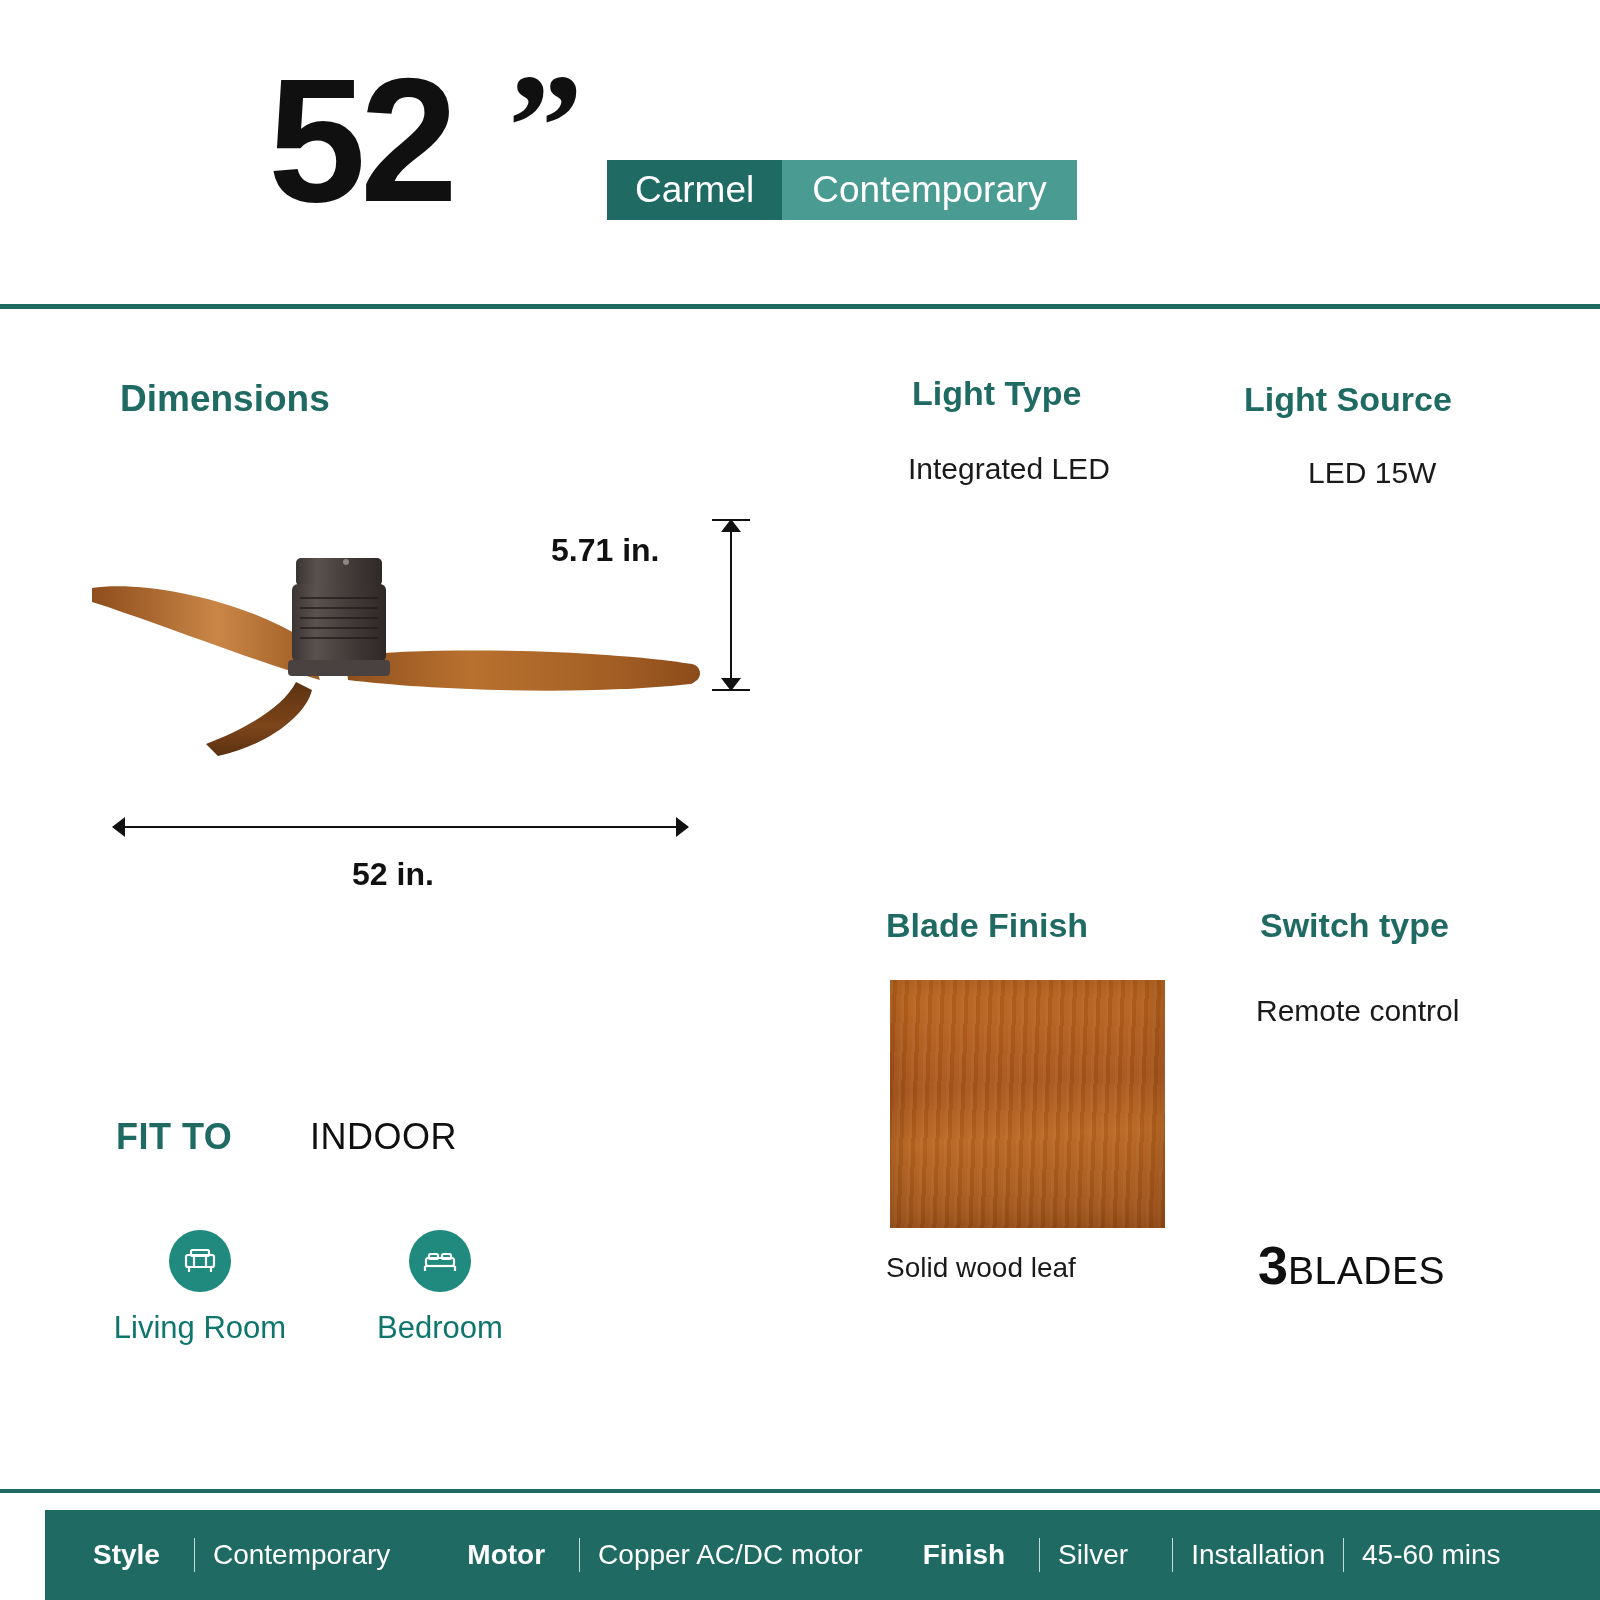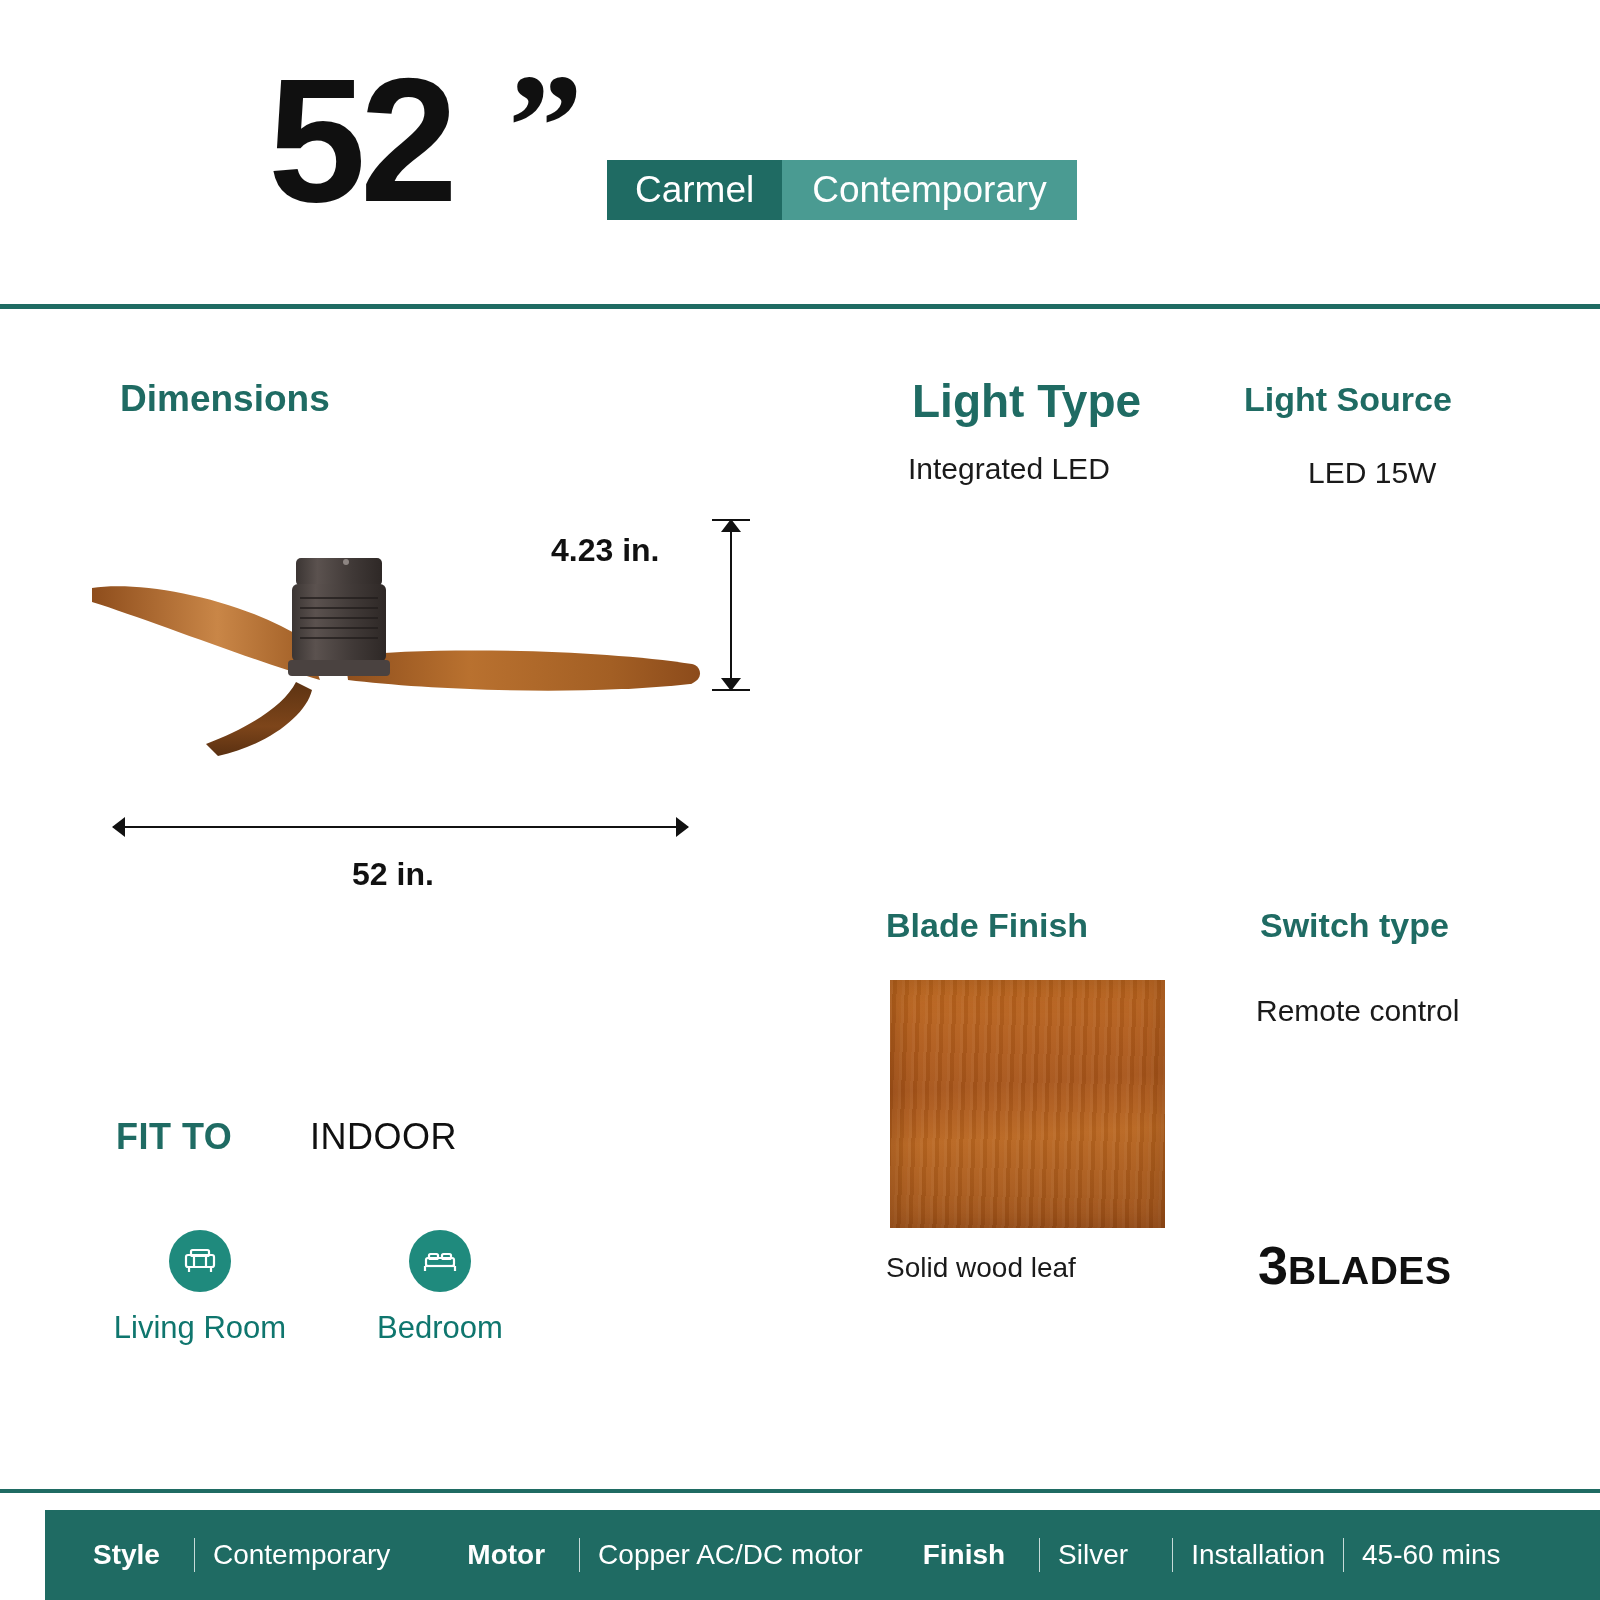--- a/index.html
+++ b/index.html
@@ -77,21 +77,21 @@
 
   #dimensions-heading {
     position: absolute;
     left: 120px; top: 378px;
     font-size: 37px;
   }
 
   #light-type-heading {
     position: absolute;
     left: 912px; top: 374px;
-    font-size: 46px;
+    font-size: 34px;
   }
   #light-type-value {
     position: absolute;
     left: 908px; top: 452px;
     font-size: 30px;
     color: #1a1a1a;
   }
   #light-source-heading {
     position: absolute;
     left: 1244px; top: 380px;
@@ -207,21 +207,21 @@
     align-items: flex-end;
   }
   .blades-num {
     font-size: 54px;
     font-weight: bold;
     line-height: 1;
     color: #101010;
   }
   .blades-word {
     font-size: 39px;
-    font-weight: bold;
+    font-weight: normal;
     line-height: 1;
     color: #101010;
     padding-bottom: 2px;
     letter-spacing: 0.5px;
   }
 
   
   #fit-to-label {
     position: absolute;
     left: 116px; top: 1116px;
@@ -350,21 +350,21 @@
       <line x1="220" y1="88" x2="298" y2="88"></line>
       <line x1="220" y1="98" x2="298" y2="98"></line>
       <line x1="220" y1="108" x2="298" y2="108"></line>
       <line x1="220" y1="118" x2="298" y2="118"></line>
     </g>
     <rect x="208" y="140" width="102" height="16" rx="4" fill="#4a4240"></rect>
     <circle cx="266" cy="42" r="3" fill="#8d8582"></circle>
   </svg>
 </div>
 
-<div class="dim-height-label">4.23 in.</div>
+<div class="dim-height-label">5.71 in.</div>
 <div class="v-cap-top"></div>
 <div class="v-cap-bot"></div>
 <div class="v-arrow"></div>
 
 <div class="h-arrow"></div>
 <div class="dim-width-label">52 in.</div>
 
 <div class="h-teal" id="light-type-heading">Light Type</div>
 <div id="light-type-value">Integrated LED</div>
 

